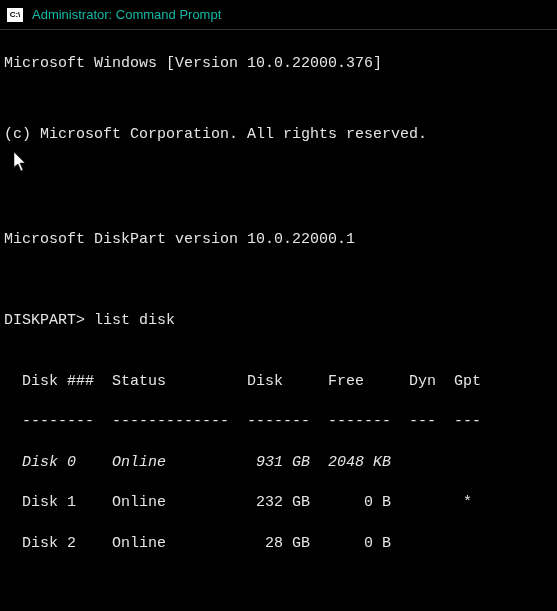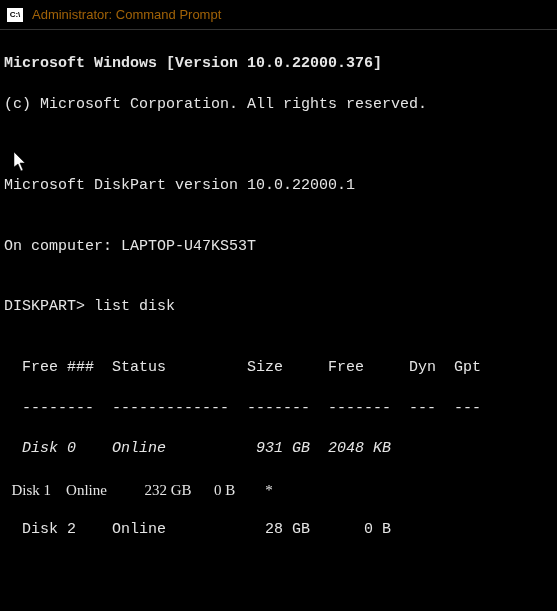--- a/index.html
+++ b/index.html
@@ -29,21 +29,21 @@
     position: relative;
     display: inline-flex;
     align-items: center;
     justify-content: center;
     font-size: 8px;
     color: #000;
     font-weight: bold;
     font-family: Arial, sans-serif;
   }
   .titlebar-text {
-    color: #a16207;
+    color: #14b8a6;
     font-family: "Segoe UI", Arial, sans-serif;
     font-size: 13px;
     font-weight: 400;
   }
   .terminal {
     padding: 4px 4px;
     white-space: pre;
     line-height: 1.35;
     color: #e5e5e5;
   }
@@ -56,34 +56,33 @@
 </style>
 </head>
 <body>
 
 <div class="titlebar">
   <span class="titlebar-icon">C:\</span>
   <span class="titlebar-text">Administrator: Command Prompt</span>
 </div>
 
 <div class="terminal">
-<span style="display: block; font-weight: bold;">Microsoft Windows [Version 10.0.22000.376]</span>
-<span style="display: block;">(c) Microsoft Corporation. All rights reserved.</span>
+<span style="display: block;">Microsoft Windows [Version 10.0.22000.376]</span>
+<span style="display: block; margin-top: 30px;">(c) Microsoft Corporation. All rights reserved.</span>
 <span style="display: block;"></span>
 <span style="display: block;"></span>
-<span style="display: block;">Microsoft DiskPart version 10.0.22000.1</span>
+<span style="display: block; margin-top: 24px;">Microsoft DiskPart version 10.0.22000.1</span>
 <span style="display: block;"></span>
-<span style="display: block;">On computer: LAPTOP-U47KS53T</span>
 <span style="display: block;"></span>
 <span style="display: block;">DISKPART&gt; list disk</span>
 <span style="display: block;"></span>
-<span style="display: block;">  Free ###  Status         Size     Free     Dyn  Gpt</span>
+<span style="display: block;">  Disk ###  Status         Disk     Free     Dyn  Gpt</span>
 <span style="display: block;">  --------  -------------  -------  -------  ---  ---</span>
 <span style="display: block; font-style: italic;">  Disk 0    Online          931 GB  2048 KB</span>
-<span style="display: block; font-family: Liberation Serif, serif;">  Disk 1    Online          232 GB      0 B        *</span>
+<span style="display: block;">  Disk 1    Online          232 GB      0 B        *</span>
 <span style="display: block;">  Disk 2    Online           28 GB      0 B</span>
 <span style="display: block;"></span>
 
 <span style="display: block;"></span>
 
 <span style="display: block;"></span>
 
 <span style="display: block;"></span>
 
 <span style="display: block;"></span>

